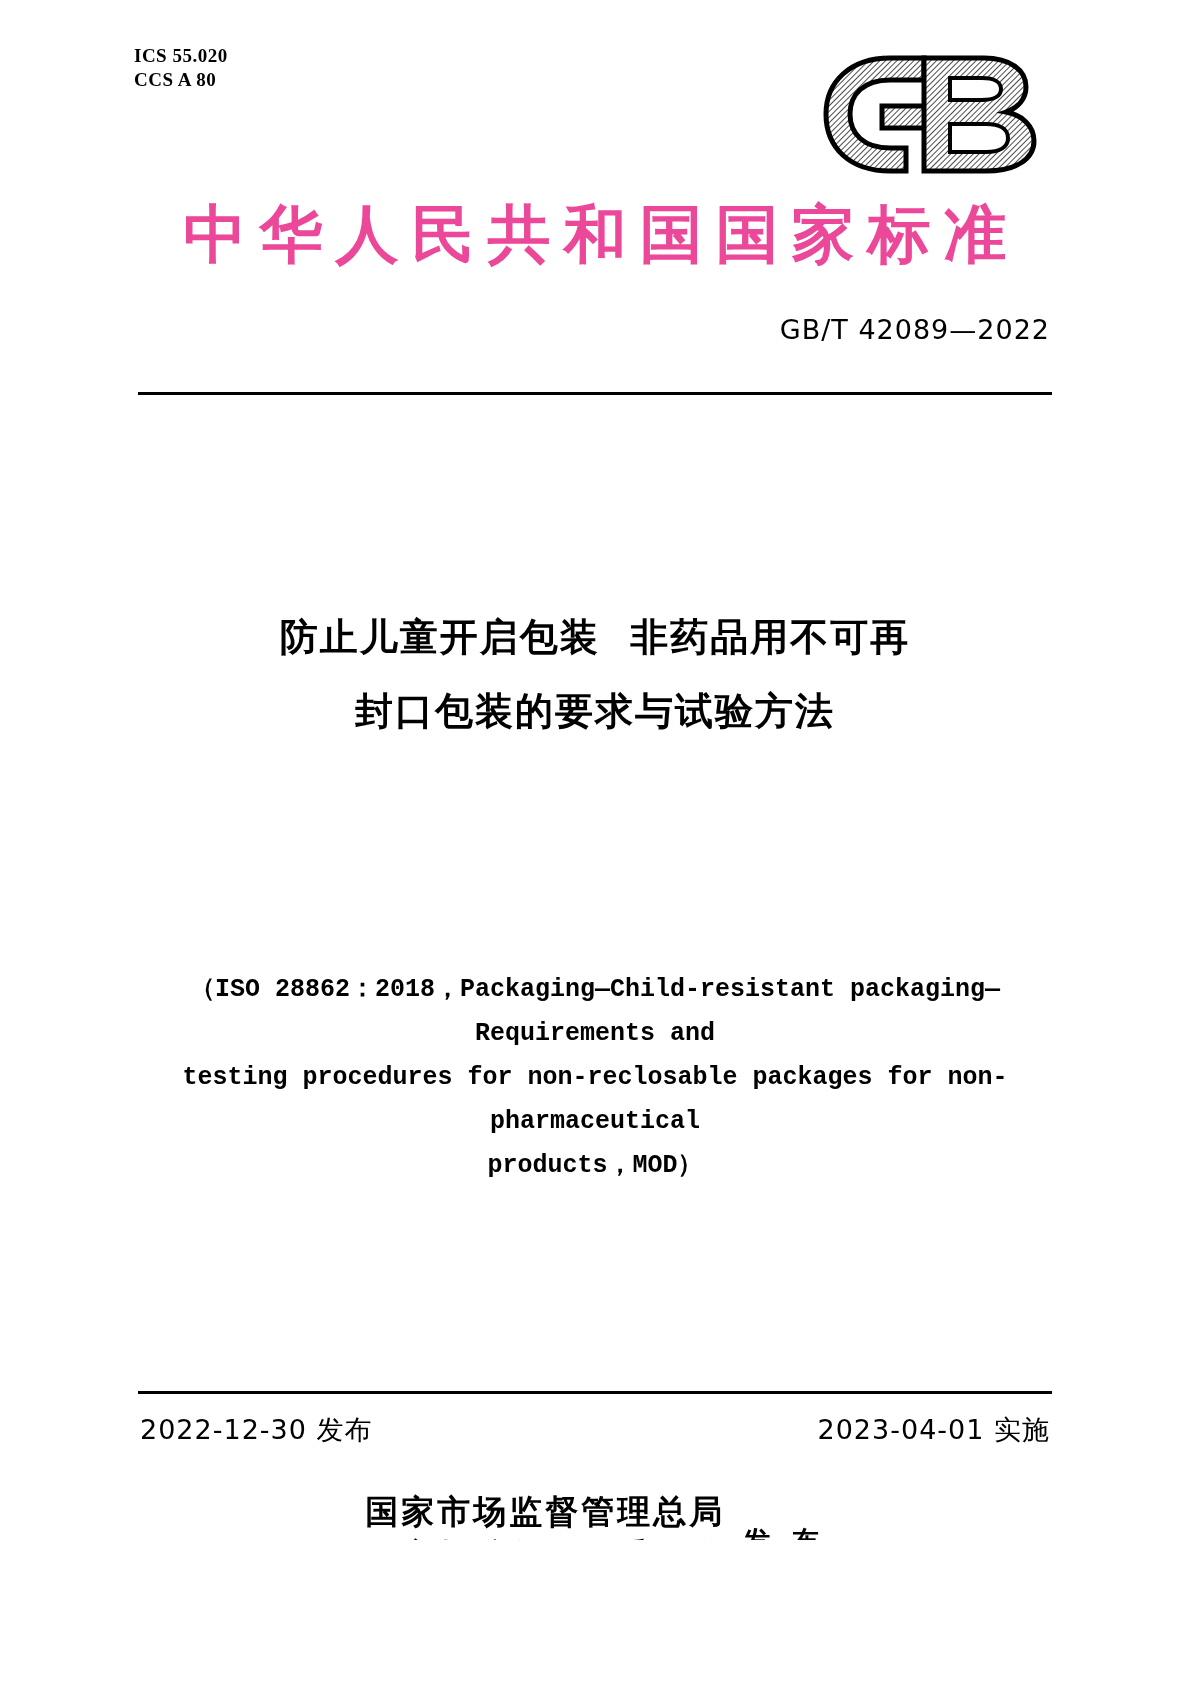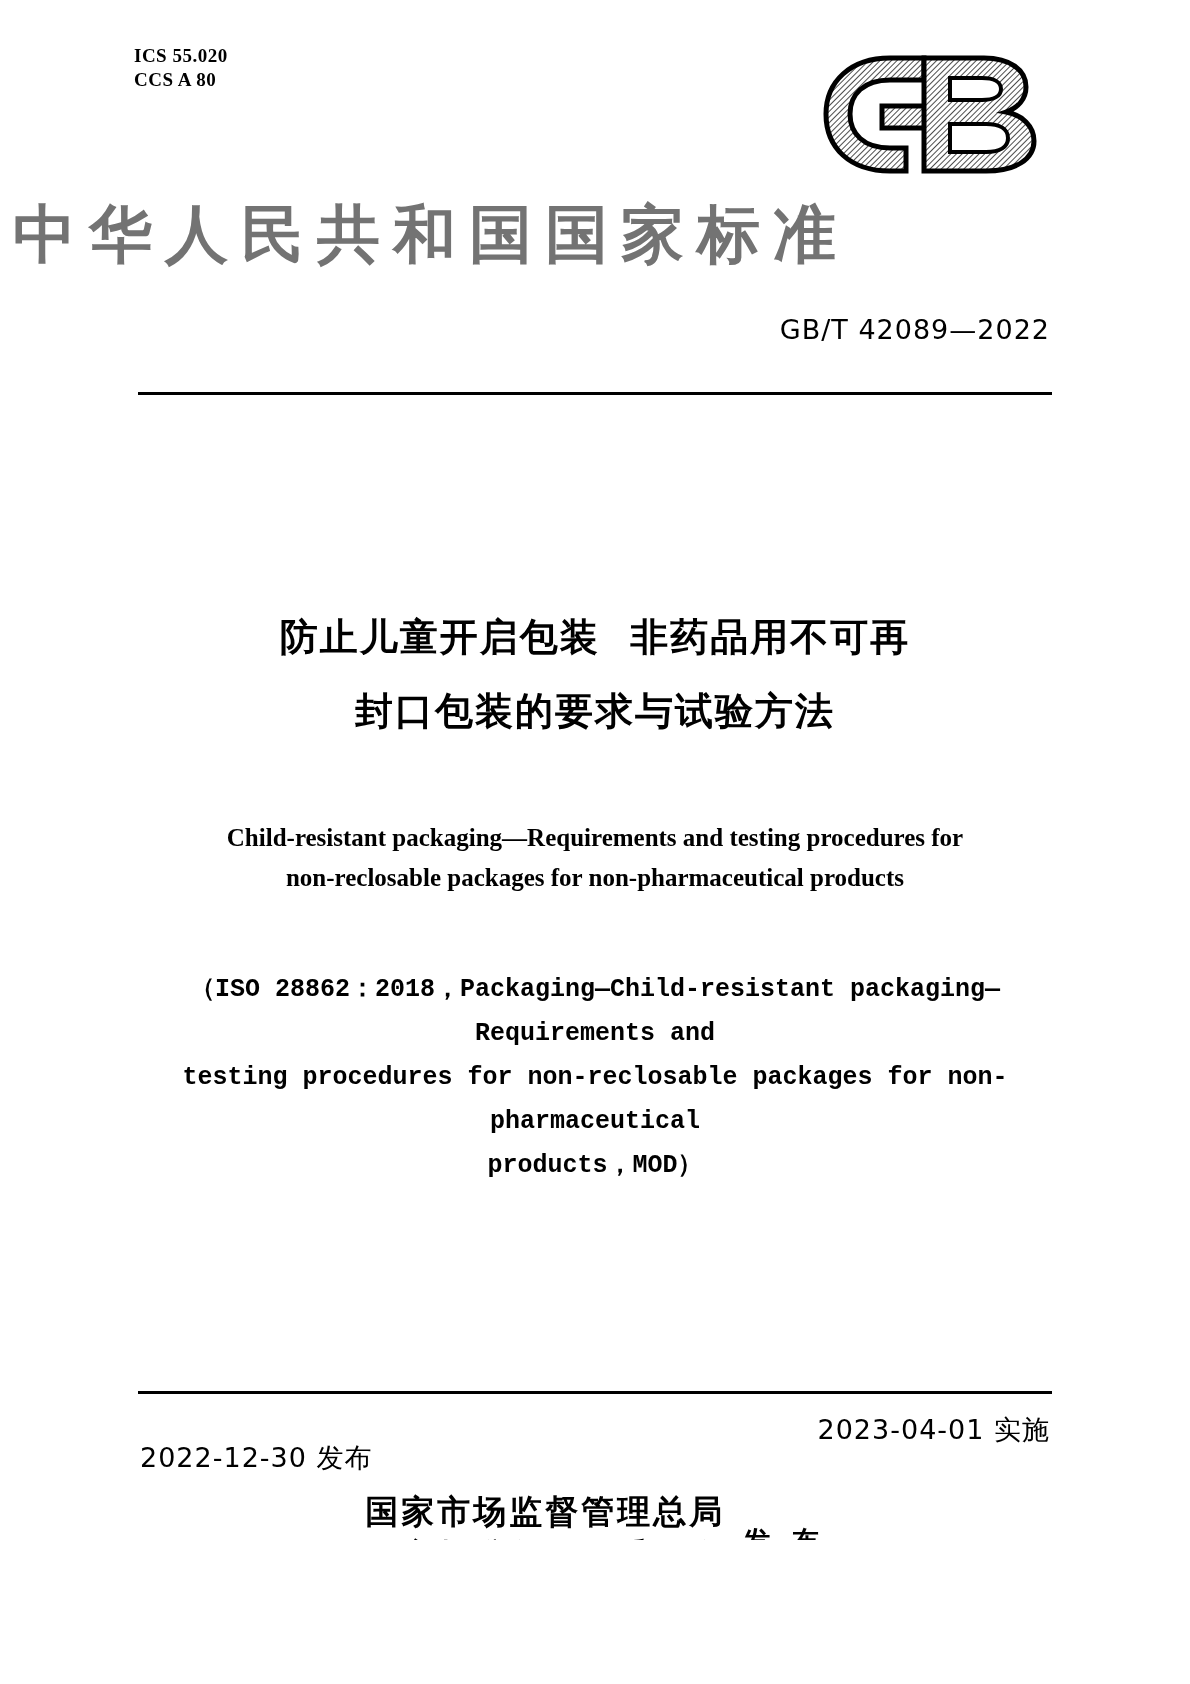--- a/index.html
+++ b/index.html
@@ -39,26 +39,27 @@
     width: 230px;
     height: 125px;
   }
 
   
   .cn-standard-title {
     position: absolute;
     left: 0;
     right: 0;
     top: 192px;
+    text-align: center;
     font-family: Liberation Sans, sans-serif;
     font-weight: bold;
     font-size: 63px;
     letter-spacing: 13px;
     text-indent: 13px;
-    color: #737373;
+    color: #ec4899;
   }
 
   
   .std-number {
     position: absolute;
     right: 140px;
     top: 314px;
     font-family: "DejaVu Sans", "Liberation Sans", sans-serif;
     font-size: 27px;
     letter-spacing: 1px;
@@ -124,21 +125,20 @@
   }
 
   
   .date-issue {
     position: absolute;
     left: 140px;
     top: 1412px;
     font-family: "DejaVu Sans", "Liberation Sans", sans-serif;
     font-size: 27px;
     letter-spacing: 1px;
-    margin-top: 28px;
   }
   .date-impl {
     position: absolute;
     right: 140px;
     top: 1412px;
     font-family: "DejaVu Sans", "Liberation Sans", sans-serif;
     font-size: 27px;
     letter-spacing: 1px;
   }
 
@@ -206,24 +206,20 @@
 
   <div class="std-number">GB/T 42089—2022</div>
 
   <div class="rule-top"></div>
 
   <div class="main-title">
     <div class="line">防止儿童开启包装  非药品用不可再</div>
     <div class="line">封口包装的要求与试验方法</div>
   </div>
 
-  <div class="en-title">
-    <div>Child-resistant packaging—Requirements and testing procedures for</div>
-    <div>non-reclosable packages for non-pharmaceutical products</div>
-  </div>
 
   <div class="iso-note">
     <div>（ISO 28862：2018，Packaging—Child-resistant packaging—Requirements and</div>
     <div>testing procedures for non-reclosable packages for non-pharmaceutical</div>
     <div>products，MOD）</div>
   </div>
 
   <div class="rule-bottom"></div>
 
   <div class="date-issue">2022-12-30 发布</div>

